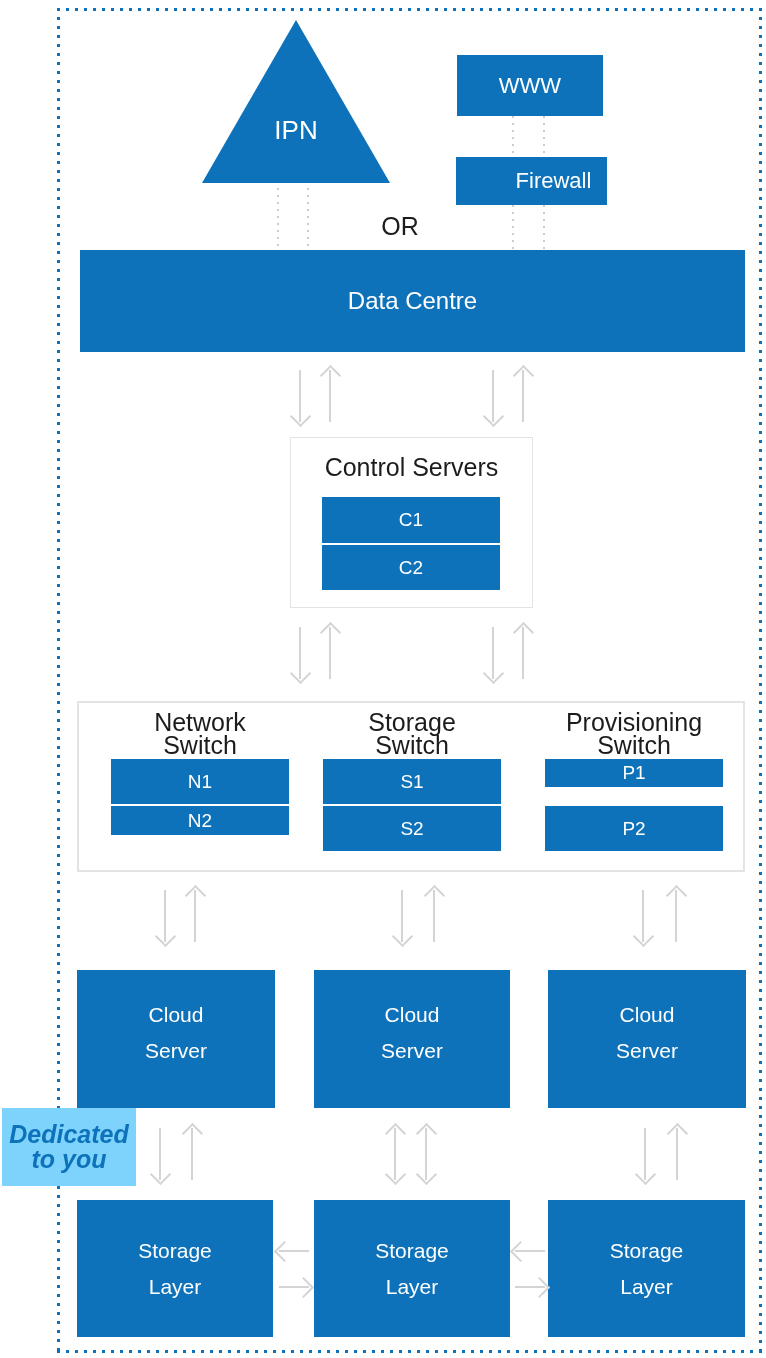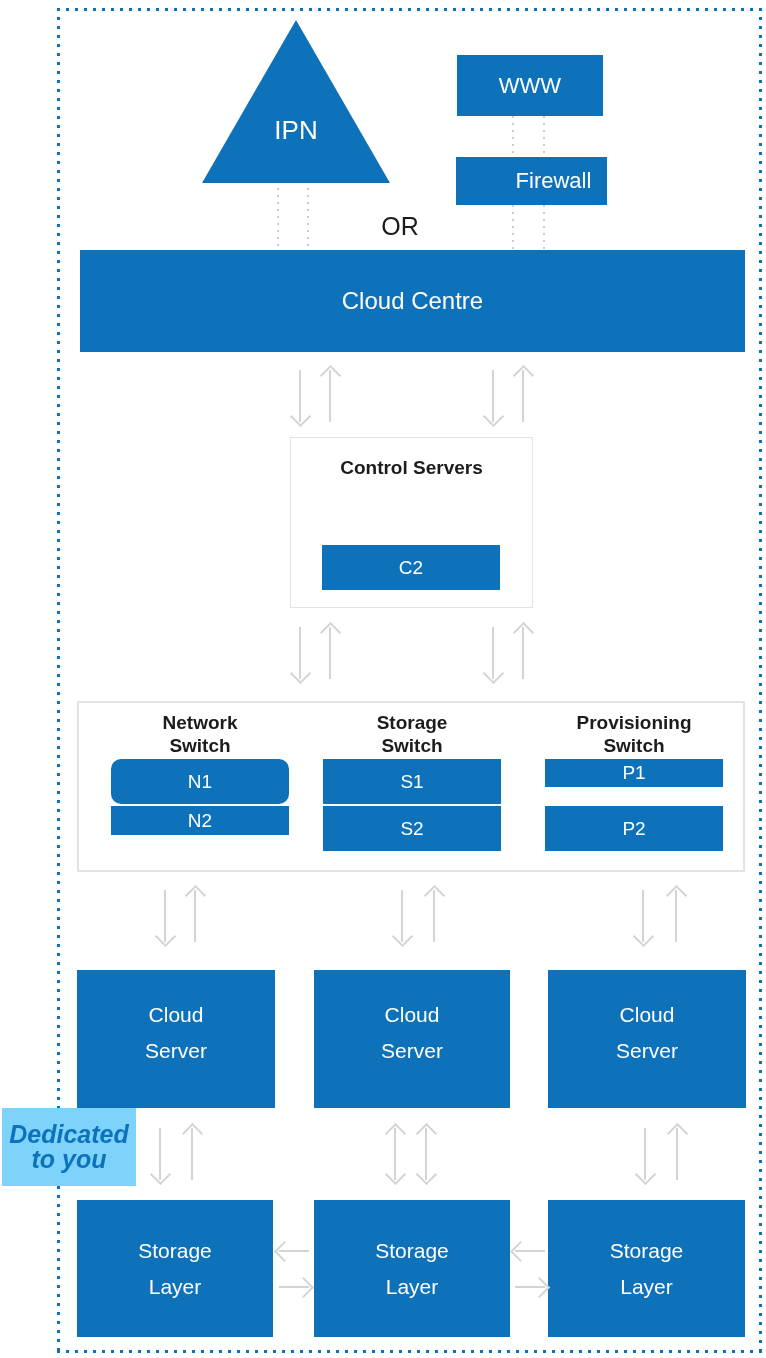--- a/index.html
+++ b/index.html
@@ -35,21 +35,21 @@
   .arr-v.both::before{content:"";position:absolute;left:-6px;top:-2px;width:13px;height:13px;
     border-left:2px solid var(--arrow-gray);border-top:2px solid var(--arrow-gray);transform:rotate(45deg);}
   .arr-h{position:absolute;height:2px;width:30px;background:var(--arrow-gray);}
   .arr-h.left::before{content:"";position:absolute;top:-6px;left:-2px;width:13px;height:13px;
     border-left:2px solid var(--arrow-gray);border-bottom:2px solid var(--arrow-gray);transform:rotate(45deg);}
   .arr-h.right::after{content:"";position:absolute;top:-6px;right:-2px;width:13px;height:13px;
     border-right:2px solid var(--arrow-gray);border-top:2px solid var(--arrow-gray);transform:rotate(45deg);}
   
   .panel{position:absolute;background:#fff;border:2px solid var(--container-border);}
   .panel-title{position:absolute;left:0;width:100%;text-align:center;color:var(--text-dark);
-    font-size:19px;line-height:23px;font-weight:bold;}
+    font-size:25px;line-height:23px;}
   .nodebox{position:absolute;background:var(--blue);color:#fff;display:flex;
     align-items:center;justify-content:center;font-size:19px;}
   
   .tri{position:absolute;left:202px;top:20px;width:188px;height:163px;background:var(--blue);
     clip-path:polygon(50% 0,100% 100%,0 100%);}
   .tri .l{position:absolute;left:0;top:95px;width:100%;text-align:center;color:#fff;font-size:26px;}
   .or{position:absolute;left:360px;top:212px;width:80px;text-align:center;
     color:var(--text-dark);font-size:25px;}
   .dedicated{position:absolute;left:2px;top:1108px;width:134px;height:78px;background:#7dd3fc;z-index:5;
     display:flex;flex-direction:column;align-items:center;justify-content:center;
@@ -79,47 +79,50 @@
 <div class="conn-v" style="left:277px;top:188px;height:62px;"></div>
 <div class="conn-v" style="left:307px;top:188px;height:62px;"></div>
 <div class="conn-v" style="left:512px;top:116px;height:41px;"></div>
 <div class="conn-v" style="left:543px;top:116px;height:41px;"></div>
 <div class="conn-v" style="left:512px;top:205px;height:45px;"></div>
 <div class="conn-v" style="left:543px;top:205px;height:45px;"></div>
 
 <div class="or">OR</div>
 
 <div class="box" style="left:80px;top:250px;width:665px;height:102px;font-size:24px;">
-  <span>Cloud Centre</span>
+  <span>Data Centre</span>
 </div>
 
 <div class="arr-v down" style="left:299px;top:370px;"></div>
 <div class="arr-v up" style="left:329px;top:370px;"></div>
 <div class="arr-v down" style="left:492px;top:370px;"></div>
 <div class="arr-v up" style="left:522px;top:370px;"></div>
 
 <div class="panel" style="left:290px;top:437px;width:243px;height:171px;border-width:1px;">
   <div class="panel-title" style="top:18px;">Control Servers</div>
+  <div class="nodebox" style="left:31px;top:59px;width:178px;height:46px;">
+    <span>C1</span>
+  </div>
   <div class="nodebox" style="left:31px;top:107px;width:178px;height:45px;">
     <span>C2</span>
   </div>
 </div>
 
 <div class="arr-v down" style="left:299px;top:627px;"></div>
 <div class="arr-v up" style="left:329px;top:627px;"></div>
 <div class="arr-v down" style="left:492px;top:627px;"></div>
 <div class="arr-v up" style="left:522px;top:627px;"></div>
 
 <div class="panel" style="left:77px;top:701px;width:668px;height:171px;">
 
   <div class="panel-title" style="left:32px;top:8px;width:178px;">
     <span>Network</span><br>
     <span>Switch</span>
   </div>
-  <div class="nodebox" style="left:32px;top:56px;width:178px;height:45px;border-radius:10px;">
+  <div class="nodebox" style="left:32px;top:56px;width:178px;height:45px;">
     <span>N1</span>
   </div>
   <div class="nodebox" style="left:32px;top:103px;width:178px;height:29px;">
     <span>N2</span>
   </div>
 
   <div class="panel-title" style="left:244px;top:8px;width:178px;">
     <span>Storage</span><br>
     <span>Switch</span>
   </div>

